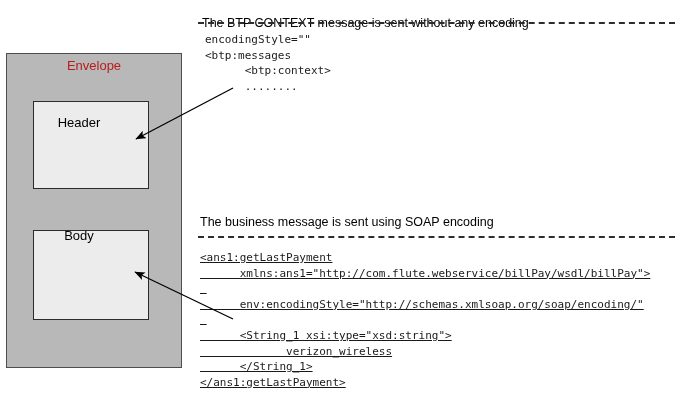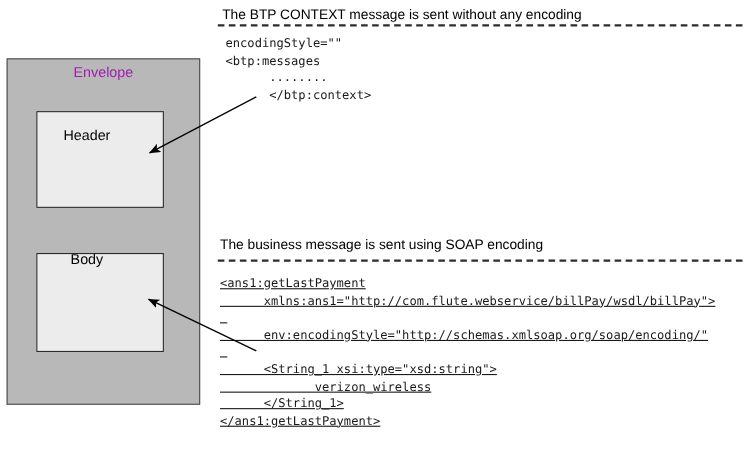--- a/index.html
+++ b/index.html
@@ -32,21 +32,21 @@
     border: 1px solid #4d4d4d;
     box-sizing: border-box;
   }
   .envelope-label {
     position: absolute;
     left: 0;
     top: 58px;
     width: 188px;
     text-align: center;
     font-size: 13px;
-    color: #a21caf;
+    color: #b91c1c;
     line-height: 16px;
   }
 
   
   .inner-box {
     position: absolute;
     background: #ececec;
     border: 1px solid #2b2b2b;
     box-sizing: border-box;
   }
@@ -65,21 +65,21 @@
   .body-label   { left: 33px; top: 228px; }
 
   
   .caption {
     position: absolute;
     font-size: 12.5px;
     color: #000;
     white-space: pre;
     line-height: 15px;
   }
-  .caption-1 { left: 202px; top: 6px; }
+  .caption-1 { left: 202px; top: 16px; }
   .caption-2 { left: 200px; top: 215px; }
 
   
   .dashed-rule {
     position: absolute;
     height: 0;
     border-top: 2px dashed #2d2d2d;
   }
   .dashed-1 { left: 198px; top: 22px; width: 477px; }
   .dashed-2 { left: 198px; top: 236px; width: 477px; }
@@ -116,21 +116,21 @@
 
   <div class="inner-box header-box"></div>
   <div class="inner-label header-label">Header</div>
 
   <div class="inner-box body-box"></div>
   <div class="inner-label body-label">Body</div>
 
   <div class="caption caption-1">The BTP CONTEXT message is sent without any encoding</div>
   <div class="dashed-rule dashed-1"></div>
 
-  <div class="code-block code-1"><div class="code-line">encodingStyle=""</div><div class="code-line">&lt;btp:messages</div><div class="code-line">      ........</div><div class="code-line">      &lt;/btp:context&gt;</div></div>
+  <div class="code-block code-1"><div class="code-line">encodingStyle=""</div><div class="code-line">&lt;btp:messages</div><div class="code-line">      &lt;btp:context&gt;</div><div class="code-line">      ........</div></div>
 
   <div class="caption caption-2">The business message is sent using SOAP encoding</div>
   <div class="dashed-rule dashed-2"></div>
 
   <div class="code-block code-2"><div class="code-line">&lt;ans1:getLastPayment</div><div class="code-line">      xmlns:ans1="http://com.flute.webservice/billPay/wsdl/billPay"&gt;</div><div class="code-line">&nbsp;</div><div class="code-line">      env:encodingStyle="http://schemas.xmlsoap.org/soap/encoding/"</div><div class="code-line">&nbsp;</div><div class="code-line">      &lt;String_1 xsi:type="xsd:string"&gt;</div><div class="code-line">             verizon_wireless</div><div class="code-line">      &lt;/String_1&gt;</div><div class="code-line">&lt;/ans1:getLastPayment&gt;</div></div>
 
   <svg id="arrows" viewBox="0 0 685 411" xmlns="http://www.w3.org/2000/svg">
     <defs>
       <marker id="arrowhead" markerWidth="9" markerHeight="9" refX="7.5" refY="3.2" orient="auto" markerUnits="strokeWidth">
         <path d="M0,0 L8,3.2 L0,6.4 L1.8,3.2 z" fill="#000"></path>

